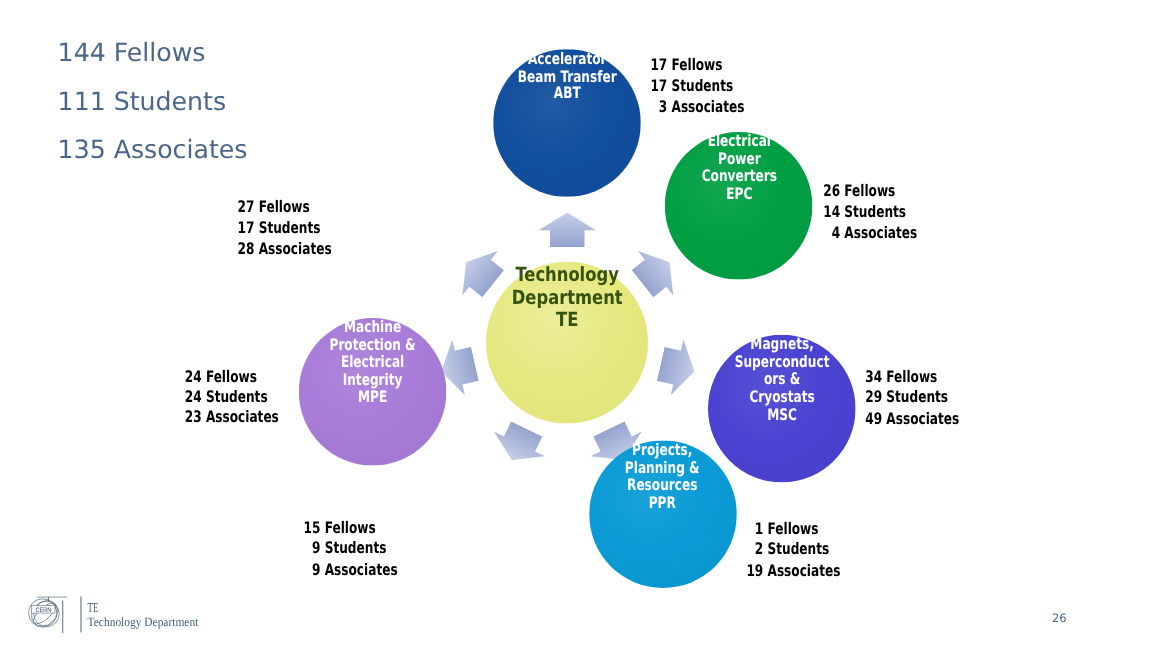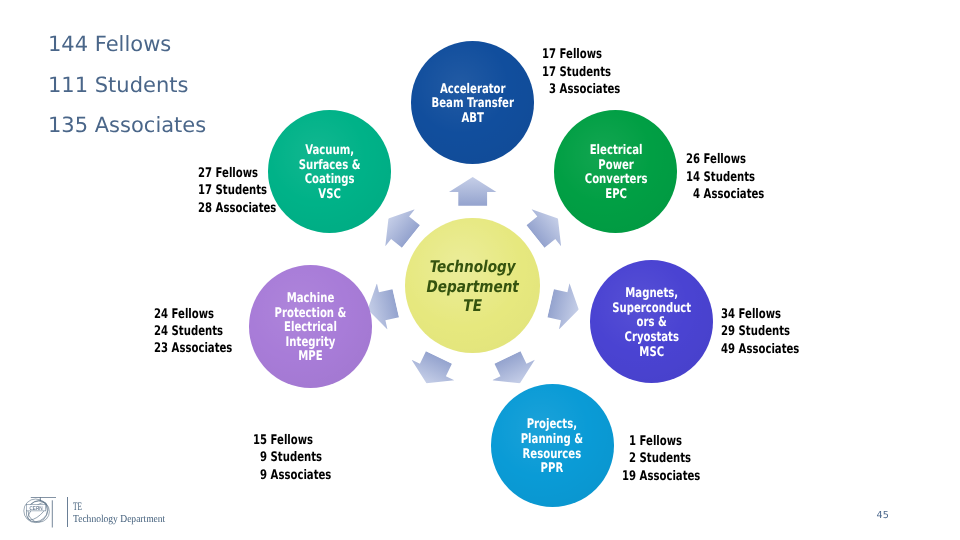--- a/index.html
+++ b/index.html
@@ -10,27 +10,27 @@
   #slide{position:absolute;left:0;top:0;width:960px;height:540px;}
 
   
   #title{position:absolute;left:48px;top:24.3px;
          font-family:"DejaVu Sans",sans-serif;
          font-weight:400;font-size:21px;line-height:40.2px;color:#4a6689;
          white-space:pre;}
 
   
   #wheel{position:absolute;left:0;top:0;width:960px;height:540px;}
-  .circle{position:absolute;border-radius:50%;display:flex;align-items:center;
+  .circle{position:absolute;border-radius:50%;display:flex;
           justify-content:center;text-align:center;color:#ffffff;
           background-image:radial-gradient(circle at 40% 36%,
               rgba(255,255,255,0.07) 0%, rgba(255,255,255,0.00) 45%, rgba(0,0,0,0.05) 100%);}
   #centercircle{left:405.4px;top:218px;width:135px;height:135px;
           background-image:radial-gradient(circle at 42% 36%,
-              rgba(255,255,255,0.22) 0%, rgba(255,255,255,0.00) 52%, rgba(0,0,0,0.028) 100%);font-style:italic;}
+              rgba(255,255,255,0.22) 0%, rgba(255,255,255,0.00) 52%, rgba(0,0,0,0.028) 100%);}
   #centerlabel{font-size:16.3px;line-height:19.1px;transform:scaleX(0.93);top:0.6px;}
   .circle > span{display:block;white-space:pre-line;position:relative;top:2.1px;
           font-family:"DejaVu Sans Condensed","DejaVu Sans",sans-serif;
           font-weight:bold;font-size:13.3px;line-height:14.62px;
           transform:scaleX(0.845);}
 
   
   .stat{position:absolute;color:#000000;-webkit-font-smoothing:antialiased;
         font-family:"DejaVu Sans Condensed","DejaVu Sans",sans-serif;
         font-weight:bold;font-size:13.3px;line-height:17.45px;white-space:pre;
@@ -150,31 +150,31 @@
  3 Associates</div>
     <div class="circle" style="left: 554.418px; top: 109.83px; width: 123px; height: 123px; background-color: rgb(1, 159, 68);">
         <span>Electrical
 Power
 Converters
 EPC</span>
       </div>
     <div class="stat" style="left: 685.5px; top: 151.4px;">26 Fellows
 14 Students
  4 Associates</div>
-    <div class="circle" style="left: 589.781px; top: 260px; width: 123px; height: 123px; background-color: rgb(74, 67, 210);">
+    <div class="circle" style="left: 589.781px; top: 279px; width: 123px; height: 123px; background-color: rgb(74, 67, 210);">
         <span>Magnets,
 Superconduct
 ors &amp;
 Cryostats
 MSC</span>
       </div>
     <div class="stat" style="left: 720.7px; top: 305.6px;">34 Fellows
 29 Students
 49 Associates</div>
-    <div class="circle" style="left: 490.76px; top: 384px; width: 123px; height: 123px; background-color: rgb(10, 155, 214);">
+    <div class="circle" style="left: 490.76px; top: 367px; width: 123px; height: 123px; background-color: rgb(10, 155, 214);">
         <span>Projects,
 Planning &amp;
 Resources
 PPR</span>
       </div>
     <div class="stat" style="left: 622.2px; top: 432.7px;"> 1 Fellows
  2 Students
 19 Associates</div>
     <div class="stat" style="left: 252.6px; top: 431.9px;">15 Fellows
  9 Students
@@ -182,26 +182,20 @@
     <div class="circle" style="left: 249px; top: 264.855px; width: 123px; height: 123px; background-color: rgb(168, 124, 216);">
         <span>Machine
 Protection &amp;
 Electrical
 Integrity
 MPE</span>
       </div>
     <div class="stat" style="left: 154.2px; top: 305.5px;">24 Fellows
 24 Students
 23 Associates</div>
-    <div class="circle" style="left: 268.382px; top: 109.83px; width: 123px; height: 123px; background-color: rgb(0, 178, 136);">
-        <span>Vacuum,
-Surfaces &amp;
-Coatings
-VSC</span>
-      </div>
     <div class="stat" style="left: 197.6px; top: 164.8px;">27 Fellows
 17 Students
 28 Associates</div>
 
     <div class="circle" id="centercircle" style="background-color: rgb(230, 232, 126); color: rgb(53, 83, 15);">
         <span id="centerlabel">Technology
 Department
 TE</span>
       </div>
 
@@ -223,15 +217,15 @@
       <rect x="33" y="76" width="195" height="63" fill="#fbfcfe" stroke="#5a7085" stroke-width="5"></rect>
       <text id="cernword" x="131" y="128" text-anchor="middle" font-family="'Liberation Sans',sans-serif" font-size="54" fill="#3b536e" letter-spacing="0" transform="scale(0.86,1)" transform-origin="131 128">CERN</text>
     </svg>
     <div id="divider"></div>
     <div id="brandtxt">
       <div id="brand1">TE</div>
       <div id="brand2">Technology Department</div>
     </div>
   </div>
 
-  <div id="pagenum">45</div>
+  <div id="pagenum">26</div>
 
 </div>
 
 </body></html>

